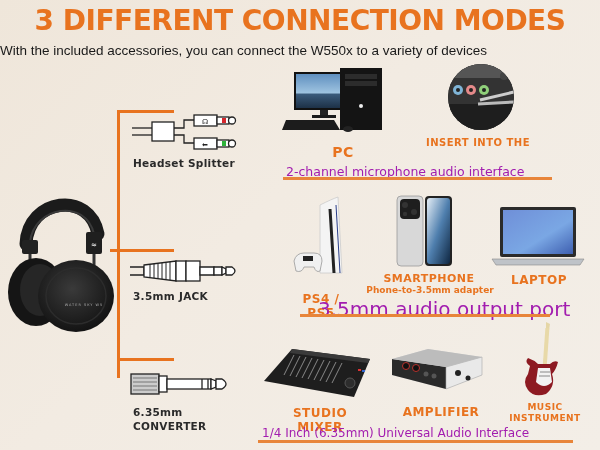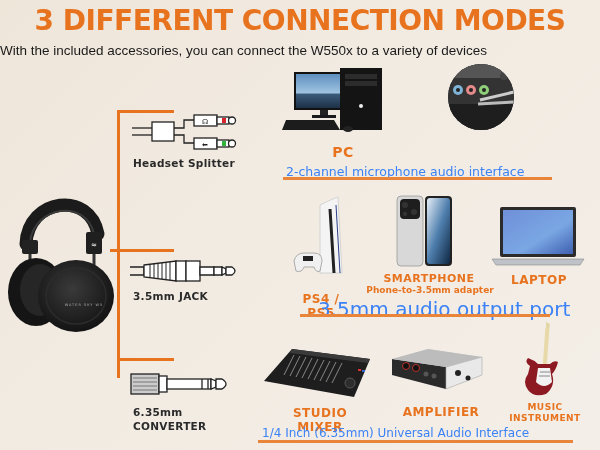--- a/index.html
+++ b/index.html
@@ -16,21 +16,21 @@
     font-family:"DejaVu Sans", sans-serif; font-weight:bold;
     font-size:28px; letter-spacing:-0.5px; color:#e8731f;
   }
   .subtitle {
     left:0; top:43px; width:600px; text-align:left;
     font-size:13.5px; color:#1a1a1a;
   }
   .oline { background:#e8731f; }
   .label-dark { font-family:"DejaVu Sans", sans-serif; font-weight:bold; font-size:10.5px; color:#2a2a2a; letter-spacing:0.3px; }
   .label-or { font-family:"DejaVu Sans", sans-serif; font-weight:bold; color:#e8731f; text-align:center; letter-spacing:0.5px; }
-  .iface { font-family:"DejaVu Sans", sans-serif; color:#3b82f6; white-space:nowrap; }
+  .iface { font-family:"DejaVu Sans", sans-serif; color:#a21caf; white-space:nowrap; }
   .uline { height:3px; background:#e8853a; }
 </style>
 </head>
 <body>
 
 <div class="abs title">3 DIFFERENT CONNECTION MODES</div>
 <div class="abs subtitle">With the included accessories, you can connect the W550x to a variety of devices</div>
 
 <div class="abs" style="left:4px;top:188px;width:112px;height:145px;">
   <svg width="112" height="145" viewBox="0 0 112 145">
@@ -121,20 +121,21 @@
     <circle cx="23" cy="26" r="5" fill="#e58a8a"></circle>
       <circle cx="23" cy="26" r="2" fill="#222"></circle>
     <circle cx="36" cy="26" r="5" fill="#8fcf7a"></circle>
       <circle cx="36" cy="26" r="2" fill="#222"></circle>
     <line x1="32" y1="36" x2="66" y2="28" stroke="#ccc" stroke-width="3"></line>
     <line x1="30" y1="40" x2="66" y2="38" stroke="#bbb" stroke-width="3"></line>
     <circle cx="56" cy="12" r="4" fill="#444"></circle>
   </svg>
 </div>
 <div class="abs label-or" style="left:398px;top:137px;width:160px;font-size:10px;line-height:12px;">
+  <div>INSERT INTO THE</div>
 </div>
 <div class="abs iface" style="left:286px;top:164px;font-size:12.5px;">2-channel microphone audio interface</div>
 <div class="abs uline" style="left:283px;top:177px;width:269px;"></div>
 
 <div class="abs" style="left:130px;top:256px;width:115px;height:30px;">
   <svg width="115" height="30" viewBox="0 0 115 30">
     <g stroke="#222" stroke-width="1.3" fill="#fff">
       <path d="M0 11 H14 V19 H0" fill="none"></path>
       <path d="M14 9 L46 5 V25 L14 21 Z"></path>
       <rect x="46" y="5" width="10" height="20"></rect>

